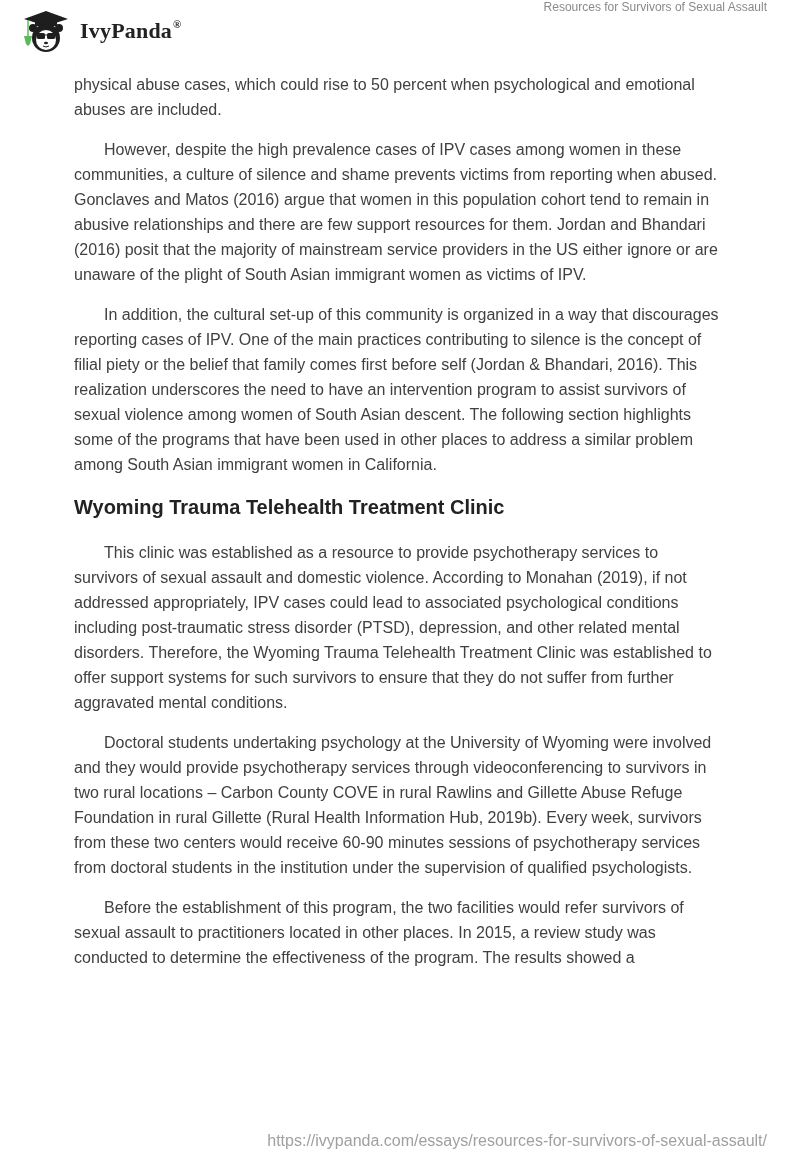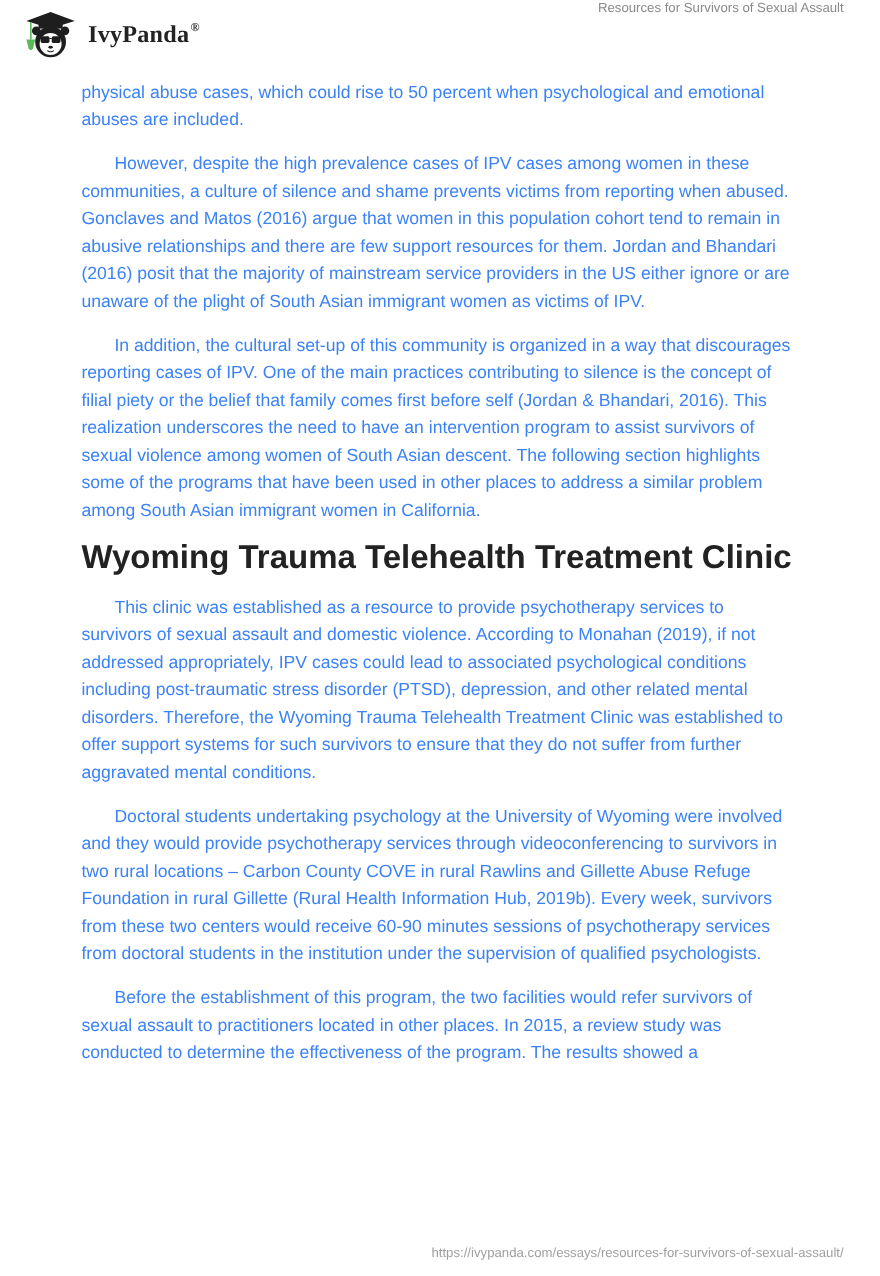--- a/index.html
+++ b/index.html
@@ -7,26 +7,26 @@
     body { position: relative; font-family: "Liberation Sans", sans-serif; color: #222222; }
 
     .header { position: absolute; left: 0; top: 0; width: 800px; height: 62px; }
     .logo { position: absolute; left: 16px; top: 8px; display: flex; align-items: center; height: 46px; }
     .logo-icon { width: 60px; height: 46px; }
     .logo-text { font-family: "Liberation Serif", serif; font-weight: bold; font-size: 22px; color: #222; margin-left: 4px; letter-spacing: 0.2px; }
     .logo-text sup { font-size: 11px; vertical-align: 10px; margin-left: 1px; }
     .doc-title { position: absolute; right: 33px; top: 0; font-size: 12px; color: #8a8a8a; }
 
     .content { position: absolute; left: 74px; top: 72px; width: 652px; }
-    .para { font-size: 16px; line-height: 25px; color: #3b82f6; text-indent: 30px; margin-bottom: 15px; }
+    .para { font-size: 16px; line-height: 25px; color: #404040; text-indent: 30px; margin-bottom: 15px; }
     .para.noindent { text-indent: 0; }
     h2.section-title { font-size: 29px; font-weight: bold; color: #222; line-height: 36px; margin-top: 27px; margin-bottom: 24px; }
-    h3.subsection-title { font-size: 30px; font-weight: bold; color: #222; line-height: 30px; margin-bottom: 18px; }
+    h3.subsection-title { font-size: 20px; font-weight: bold; color: #222; line-height: 30px; margin-bottom: 18px; }
 
-    .footer-url { position: absolute; right: 33px; top: 1132px; font-size: 12px; color: #a0a0a0; }
+    .footer-url { position: absolute; right: 33px; top: 1132px; font-size: 16px; color: #a0a0a0; }
   </style>
 </head>
 <body>
 
 <div class="header">
   <div class="logo">
     <svg class="logo-icon" viewBox="0 0 60 46">
 
       <polygon points="8,11 30,3 52,11 30,18" fill="#1e1e1e"></polygon>
       <rect x="19" y="12" width="22" height="6" fill="#1e1e1e"></rect>

